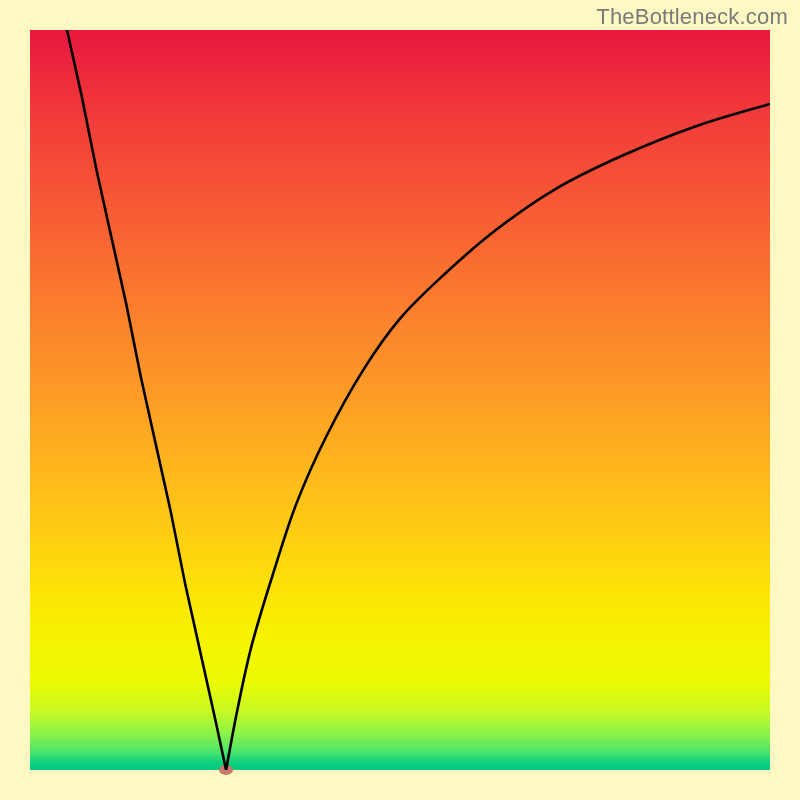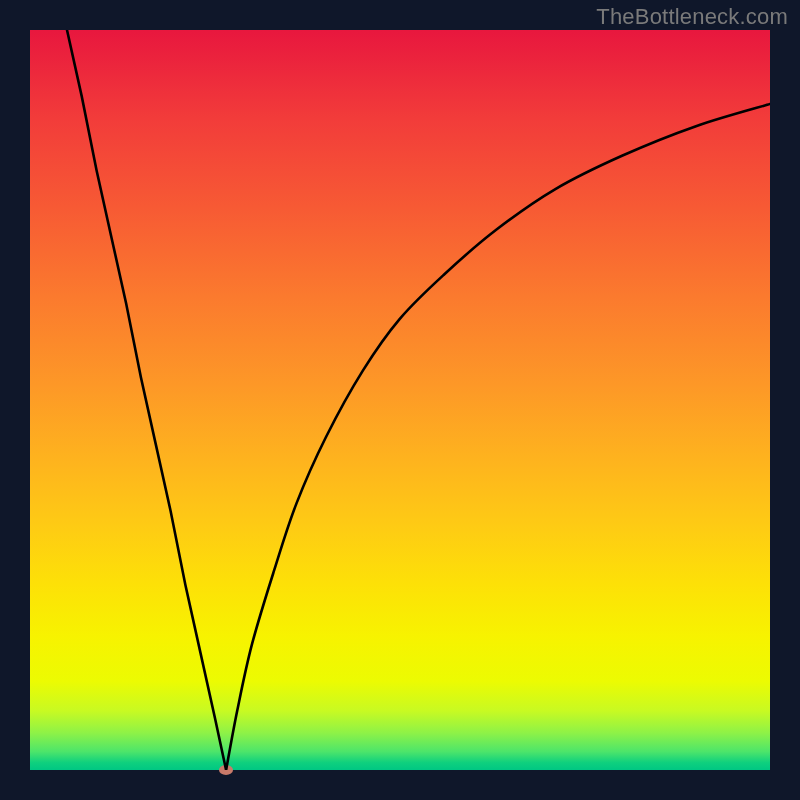--- a/index.html
+++ b/index.html
@@ -8,21 +8,21 @@
     width: 800px;
     height: 800px;
     background: #000;
     overflow: hidden;
     font-family: Arial, Helvetica, sans-serif;
   }
   .frame {
     position: relative;
     width: 800px;
     height: 800px;
-    background: #0f172a;
+    background: #fef9c3;
     text-align: right;
   }
   .watermark {
     position: absolute;
     top: 4px;
     right: 12px;
     color: #7a7a7a;
     font-size: 22px;
     font-weight: 500;
     letter-spacing: 0.2px;

